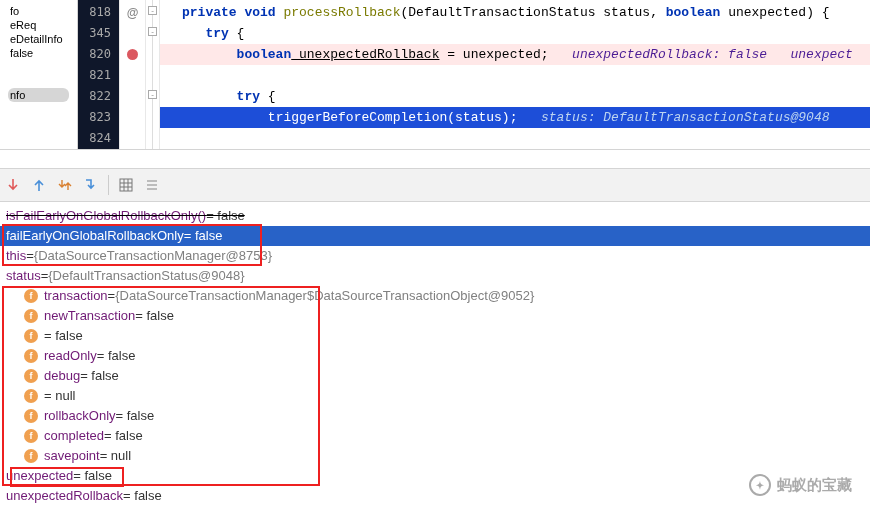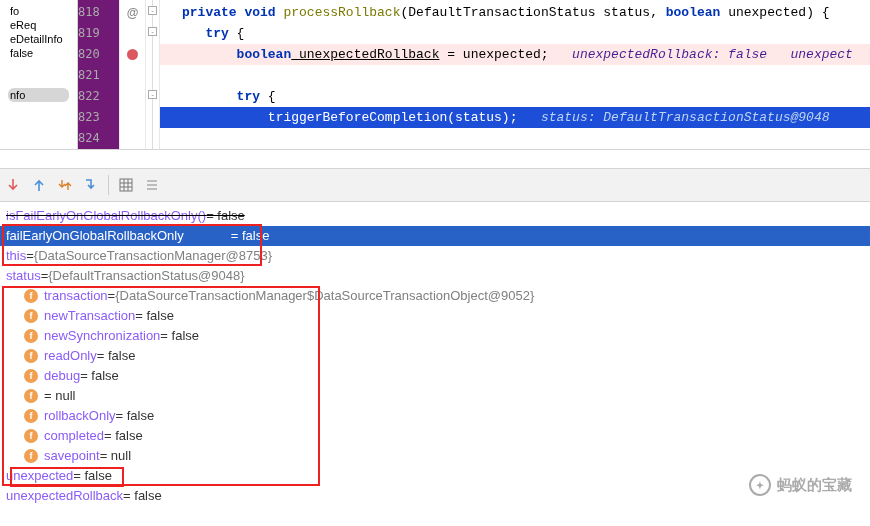--- a/index.html
+++ b/index.html
@@ -3,21 +3,21 @@
 <meta charset="utf-8">
 <style>
 * { margin: 0; padding: 0; box-sizing: border-box; }
 body { font-family: "Segoe UI", Arial, sans-serif; font-size: 12px; background: #fff; width: 870px; height: 526px; overflow: hidden; position: relative; }
 
 .top-pane { display: flex; height: 150px; border-bottom: 1px solid #d4d4d4; }
 .left-tree { width: 78px; border-right: 1px solid #d4d4d4; padding: 4px 8px; font-size: 11px; overflow: hidden; }
 .left-tree div { white-space: nowrap; padding: 1px 2px; }
 .left-tree .selected { background: #d6d6d6; border-radius: 6px; }
 
-.gutter { width: 42px; background: #701a75; border-right: 1px solid #e8e8e8; font-family: "Consolas", monospace; font-size: 12px; color: #aaa; padding-top: 2px; }
+.gutter { width: 42px; background: #0f172a; border-right: 1px solid #e8e8e8; font-family: "Consolas", monospace; font-size: 12px; color: #aaa; text-align: right; padding-top: 2px; }
 .gutter div { height: 21px; line-height: 21px; padding-right: 8px; }
 
 .marker-col { width: 26px; border-right: 1px solid #e8e8e8; padding-top: 2px; }
 .marker-col div { height: 21px; display: flex; align-items: center; justify-content: center; }
 .marker-at { color: #888; font-weight: bold; }
 .marker-bp { width: 11px; height: 11px; border-radius: 50%; background: #db5860; display: inline-block; }
 
 .fold-col { width: 14px; border-right: 1px solid #e8e8e8; position: relative; }
 .fold-col .vline { position: absolute; left: 6px; top: 0; bottom: 0; width: 1px; background: #ddd; }
 .fold-col .minus { position: absolute; left: 2px; width: 9px; height: 9px; border: 1px solid #aaa; background: #fff; font-size: 8px; line-height: 7px; text-align: center; color: #888; }
@@ -31,23 +31,23 @@
 .comment { color: #4c1d95; font-style: italic; }
 .exec .comment { color: #bcd4f0; font-style: italic; }
 .underline { text-decoration: underline; }
 
 .toolbar { height: 34px; border-top: 1px solid #d4d4d4; border-bottom: 1px solid #d4d4d4; background: #f2f2f2; display: flex; align-items: center; padding: 0 4px; gap: 8px; margin-top: 18px; }
 .tb-icon { width: 18px; height: 18px; display: flex; align-items: center; justify-content: center; cursor: pointer; }
 .tb-sep { width: 1px; height: 20px; background: #ccc; }
 
 .vars { padding-top: 4px; font-size: 13px; font-family: "Segoe UI", Arial, sans-serif; position: relative; }
 .var-row { height: 20px; line-height: 20px; padding-left: 6px; display: flex; align-items: center; white-space: nowrap; }
-.var-row.selected { background: #2862c7; color: #fff; gap: 47px; }
+.var-row.selected { background: #2862c7; color: #fff; }
 .f-badge { width: 14px; height: 14px; border-radius: 50%; background: #f0a050; color: #fff; font-size: 9px; font-weight: bold; display: inline-flex; align-items: center; justify-content: center; margin-right: 6px; flex-shrink: 0; }
-.var-name { color: #8b5cf6; }
+.var-name { color: #701a75; }
 .var-eq { color: #333; }
 .var-val { color: #808080; }
 .indent { padding-left: 24px; }
 
 .redbox { position: absolute; border: 2px solid #ee2020; pointer-events: none; }
 
 .watermark { position: absolute; right: 18px; bottom: 30px; display: flex; align-items: center; gap: 6px; opacity: 0.45; color: #444; font-size: 15px; font-weight: bold; }
 .wm-icon { width: 22px; height: 22px; border-radius: 50%; border: 2px solid #444; display: flex; align-items: center; justify-content: center; font-size: 10px; }
 </style>
 </head>
@@ -57,21 +57,21 @@
   <div class="left-tree">
     <div>fo</div>
     <div>eReq</div>
     <div>eDetailInfo</div>
     <div>false</div>
     <div style="height:28px"></div>
     <div class="selected">nfo</div>
   </div>
   <div class="gutter">
     <div>818</div>
-    <div>819</div>
+    <div>345</div>
     <div>820</div>
     <div>821</div>
     <div>822</div>
     <div>823</div>
     <div>824</div>
   </div>
   <div class="marker-col">
     <div>
         <span class="marker-at">@</span>
       </div>
@@ -166,21 +166,20 @@
       <span class="var-eq"> = </span>
       <span class="var-val">{DataSourceTransactionManager$DataSourceTransactionObject@9052}</span>
     </div>
   <div class="var-row indent">
       <span class="f-badge">f</span>
       <span class="var-name">newTransaction</span>
       <span class="var-eq"> = false</span>
     </div>
   <div class="var-row indent">
       <span class="f-badge">f</span>
-      <span class="var-name">newSynchronization</span>
       <span class="var-eq"> = false</span>
     </div>
   <div class="var-row indent">
       <span class="f-badge">f</span>
       <span class="var-name">readOnly</span>
       <span class="var-eq"> = false</span>
     </div>
   <div class="var-row indent">
       <span class="f-badge">f</span>
       <span class="var-name">debug</span>

